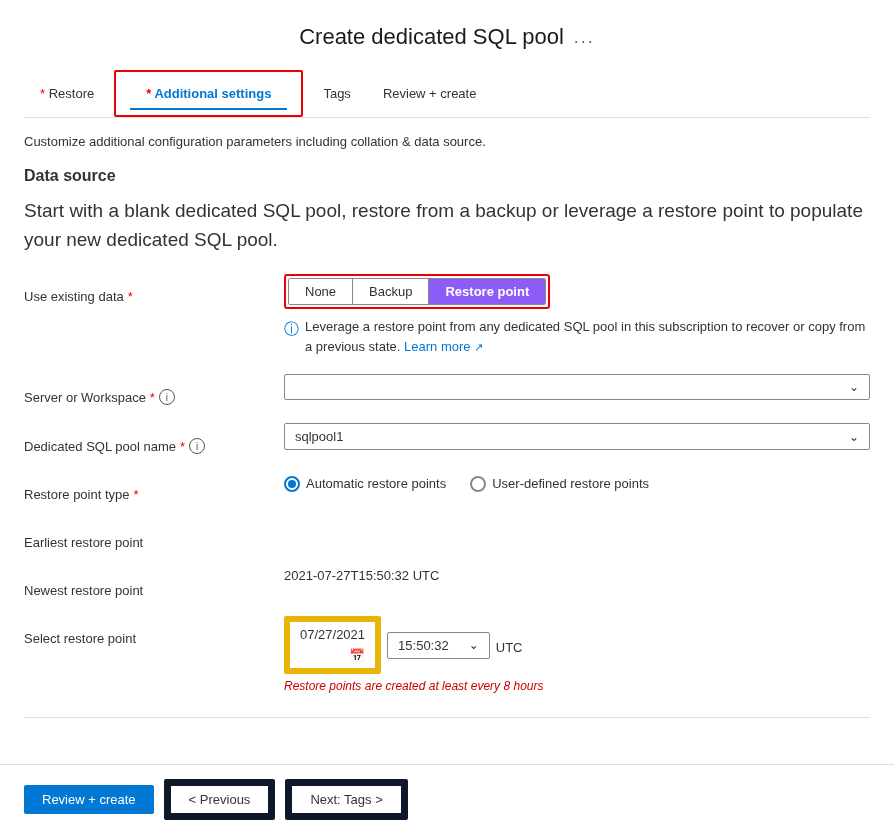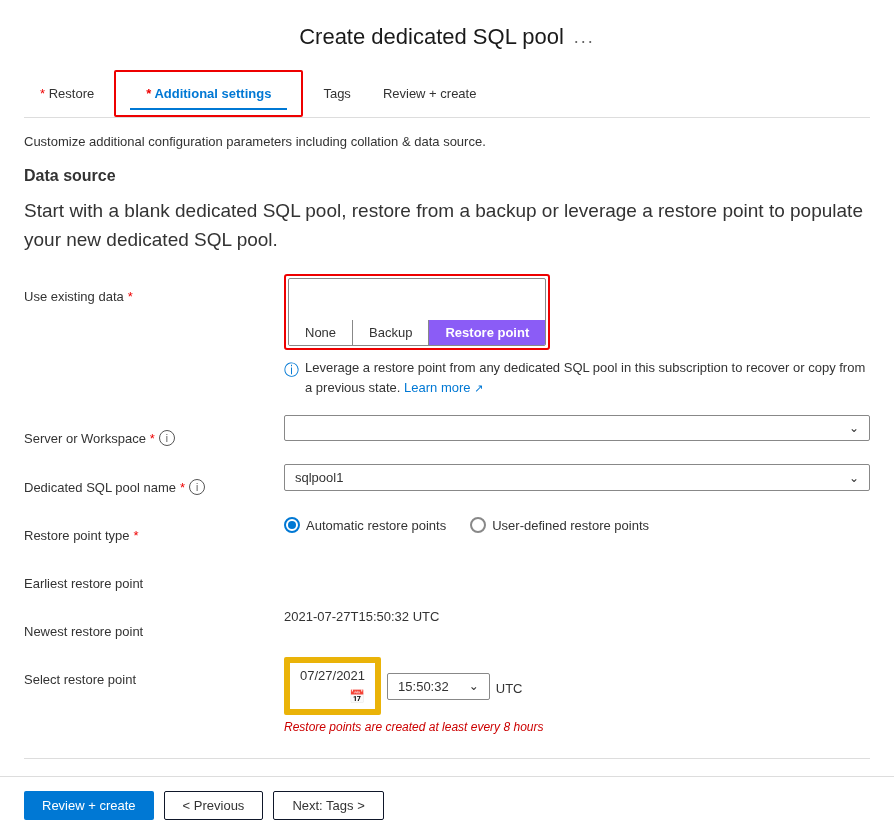--- a/index.html
+++ b/index.html
@@ -123,21 +123,20 @@
       width: fit-content;
     }
     .toggle-btn {
       padding: 5px 16px;
       background: #fff;
       border: none;
       border-right: 1px solid #888;
       cursor: pointer;
       font-size: 13px;
       color: #333;
-      margin-top: 41px;
     }
     .toggle-btn:last-child { border-right: none; }
     .toggle-btn.active {
       background: #8b5cf6;
       color: #fff;
       font-weight: 700;
     }
     .toggle-group-box {
       border: 2px solid #e00;
       border-radius: 3px;
@@ -185,21 +184,20 @@
     }
     
     .radio-group {
       display: flex;
       align-items: center;
       gap: 24px;
       padding-top: 4px;
     }
     .radio-item {
       display: flex;
-      align-items: center;
       gap: 6px;
       cursor: pointer;
     }
     .radio-circle {
       width: 16px;
       height: 16px;
       border-radius: 50%;
       border: 2px solid #0078d4;
       display: flex;
       align-items: center;
@@ -291,21 +289,21 @@
       border: none;
       padding: 7px 18px;
       font-size: 13px;
       font-weight: 500;
       cursor: pointer;
       border-radius: 2px;
     }
     .btn-secondary {
       background: #fff;
       color: #333;
-      border: 1px solid #0f172a;
+      border: 7px solid #0f172a;
       padding: 6px 18px;
       font-size: 13px;
       cursor: pointer;
       border-radius: 2px;
     }
     .info-circle {
       display: inline-flex;
       align-items: center;
       justify-content: center;
       width: 16px;

